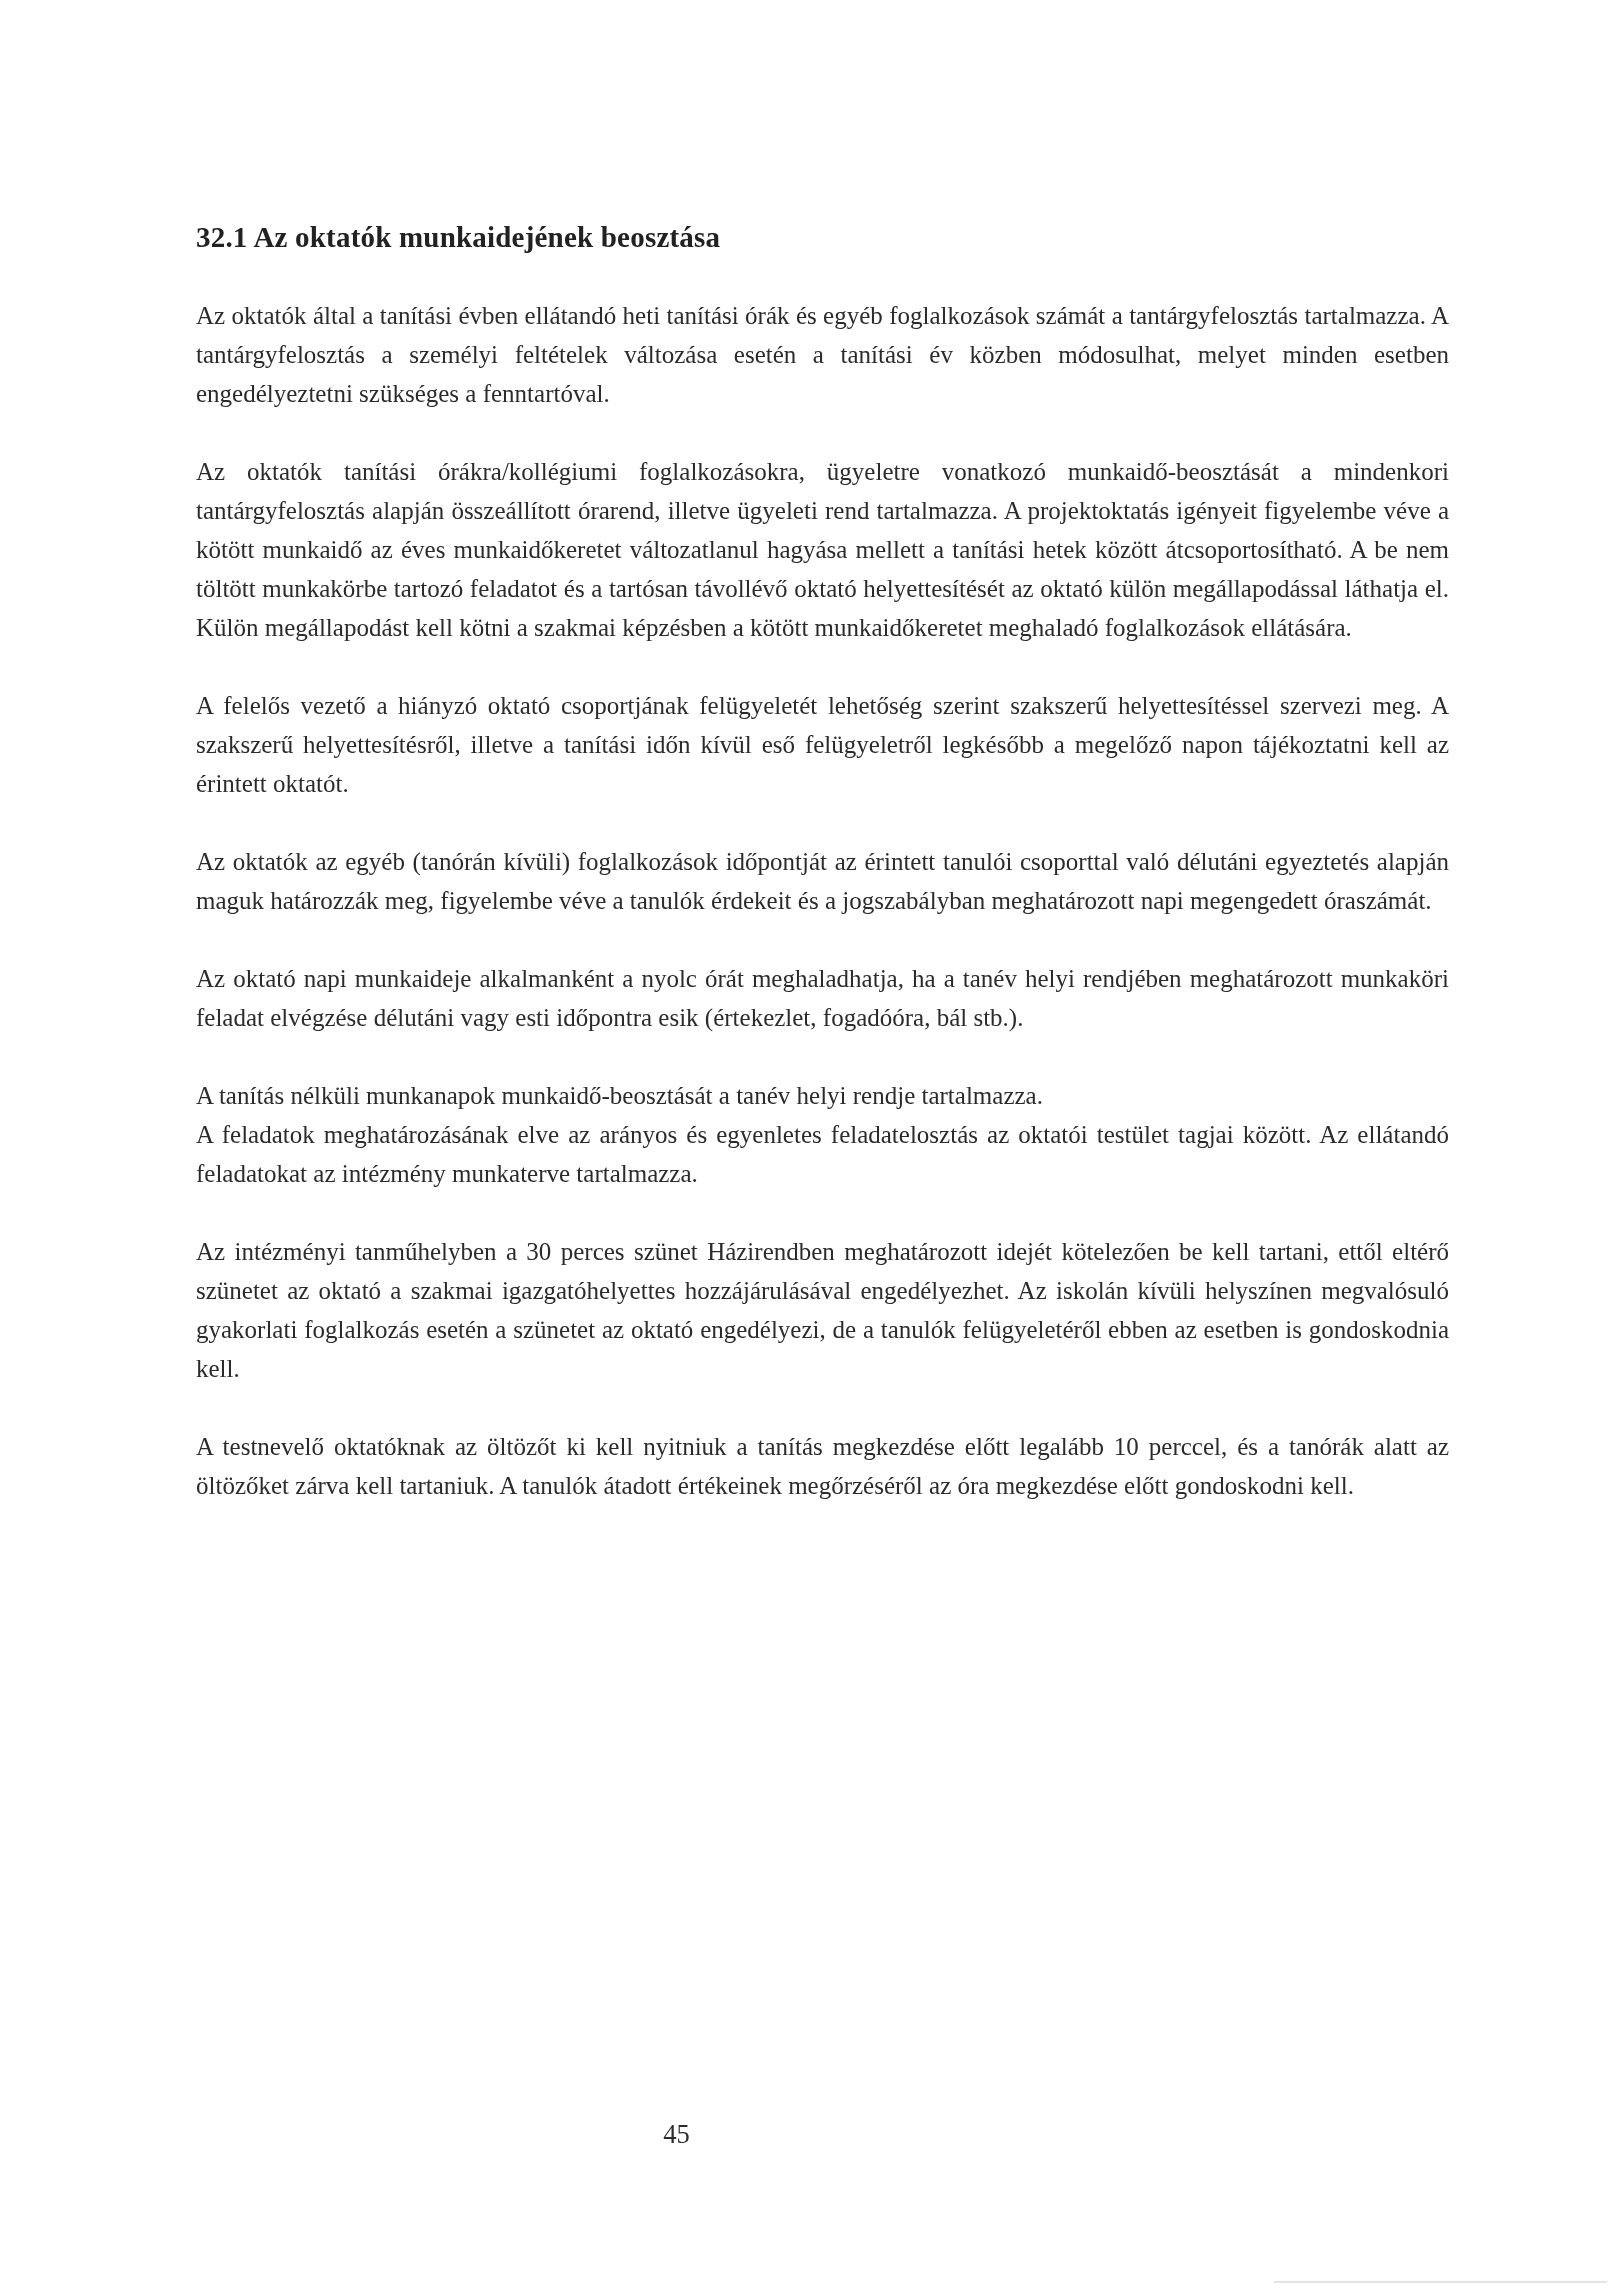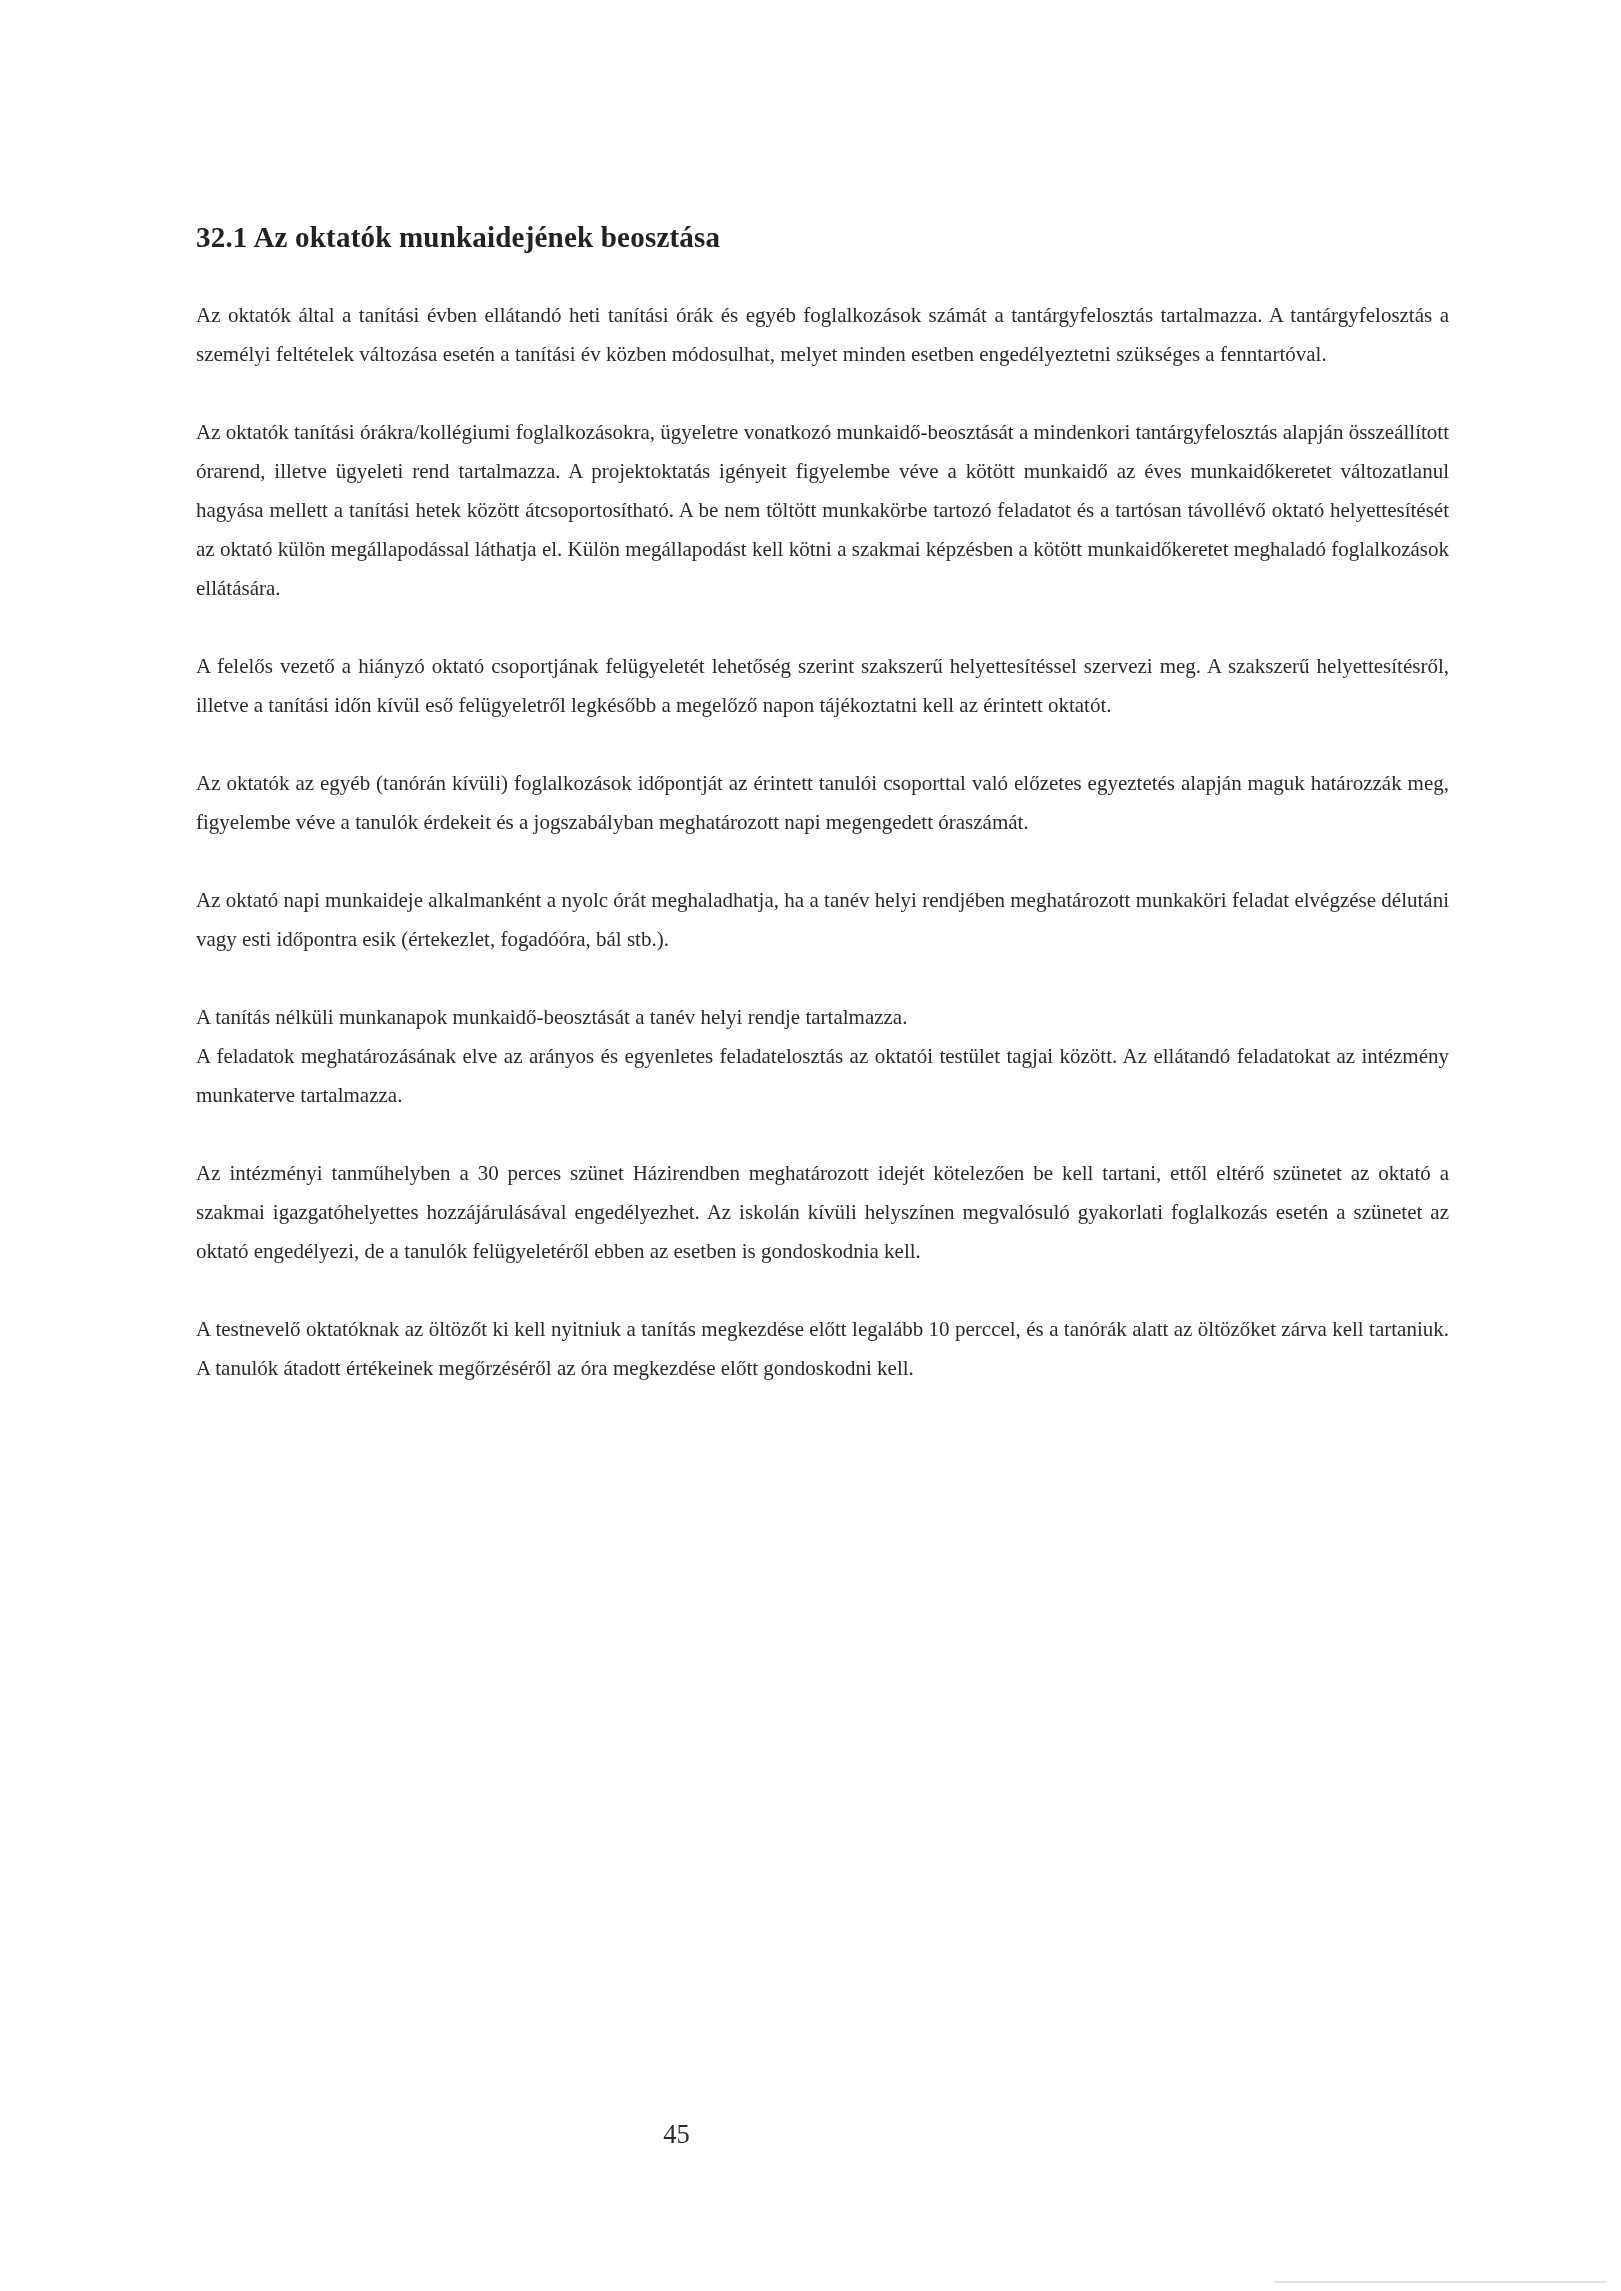--- a/index.html
+++ b/index.html
@@ -14,21 +14,21 @@
     .content {
       position: absolute; left: 196px; top: 218px; width: 1253px;
     }
     .heading {
       font-family: "Liberation Serif", serif;
       font-weight: bold; font-size: 29px; line-height: 39px;
       margin: 0 0 39px 0; color: #222222;
       letter-spacing: 0.2px;
     }
     .para {
-      font-size: 21px; line-height: 39px; margin: 0 0 39px 0;
+      font-size: 25px; line-height: 39px; margin: 0 0 39px 0;
       text-align: justify; text-align-last: left;
       color: #2b2b2b;
     }
     .para.tight { margin-bottom: 0; }
     .page-number {
       position: absolute; left: 0; width: 1353px; top: 2119px;
       text-align: center; font-size: 26.5px; color: #2b2b2b;
       font-family: "Liberation Serif", serif;
     }
     .bottom-rule {
@@ -39,21 +39,21 @@
 </head>
 <body>
 
 <div class="page">
   <div class="content">
     <h1 class="heading">32.1 Az oktatók munkaidejének beosztása</h1>
 
     <p class="para">Az oktatók által a tanítási évben ellátandó heti tanítási órák és egyéb foglalkozások számát a tantárgyfelosztás tartalmazza. A tantárgyfelosztás a személyi feltételek változása esetén a tanítási év közben módosulhat, melyet minden esetben engedélyeztetni szükséges a fenntartóval.</p>
     <p class="para">Az oktatók tanítási órákra/kollégiumi foglalkozásokra, ügyeletre vonatkozó munkaidő-beosztását a mindenkori tantárgyfelosztás alapján összeállított órarend, illetve ügyeleti rend tartalmazza. A projektoktatás igényeit figyelembe véve a kötött munkaidő az éves munkaidőkeretet változatlanul hagyása mellett a tanítási hetek között átcsoportosítható. A be nem töltött munkakörbe tartozó feladatot és a tartósan távollévő oktató helyettesítését az oktató külön megállapodással láthatja el. Külön megállapodást kell kötni a szakmai képzésben a kötött munkaidőkeretet meghaladó foglalkozások ellátására.</p>
     <p class="para">A felelős vezető a hiányzó oktató csoportjának felügyeletét lehetőség szerint szakszerű helyettesítéssel szervezi meg. A szakszerű helyettesítésről, illetve a tanítási időn kívül eső felügyeletről legkésőbb a megelőző napon tájékoztatni kell az érintett oktatót.</p>
-    <p class="para">Az oktatók az egyéb (tanórán kívüli) foglalkozások időpontját az érintett tanulói csoporttal való előzetes egyeztetés alapján maguk határozzák meg, figyelembe véve a tanulók érdekeit és a jogszabályban meghatározott napi megengedett óraszámát.</p>
+    <p class="para">Az oktatók az egyéb (tanórán kívüli) foglalkozások időpontját az érintett tanulói csoporttal való délutáni egyeztetés alapján maguk határozzák meg, figyelembe véve a tanulók érdekeit és a jogszabályban meghatározott napi megengedett óraszámát.</p>
     <p class="para">Az oktató napi munkaideje alkalmanként a nyolc órát meghaladhatja, ha a tanév helyi rendjében meghatározott munkaköri feladat elvégzése délutáni vagy esti időpontra esik (értekezlet, fogadóóra, bál stb.).</p>
     <p class="para tight">A tanítás nélküli munkanapok munkaidő-beosztását a tanév helyi rendje tartalmazza.</p>
     <p class="para">A feladatok meghatározásának elve az arányos és egyenletes feladatelosztás az oktatói testület tagjai között. Az ellátandó feladatokat az intézmény munkaterve tartalmazza.</p>
     <p class="para">Az intézményi tanműhelyben a 30 perces szünet Házirendben meghatározott idejét kötelezően be kell tartani, ettől eltérő szünetet az oktató a szakmai igazgatóhelyettes hozzájárulásával engedélyezhet. Az iskolán kívüli helyszínen megvalósuló gyakorlati foglalkozás esetén a szünetet az oktató engedélyezi, de a tanulók felügyeletéről ebben az esetben is gondoskodnia kell.</p>
     <p class="para">A testnevelő oktatóknak az öltözőt ki kell nyitniuk a tanítás megkezdése előtt legalább 10 perccel, és a tanórák alatt az öltözőket zárva kell tartaniuk. A tanulók átadott értékeinek megőrzéséről az óra megkezdése előtt gondoskodni kell.</p>
   </div>
 
   <div class="page-number">45</div>
   <div class="bottom-rule"></div>
 </div>

